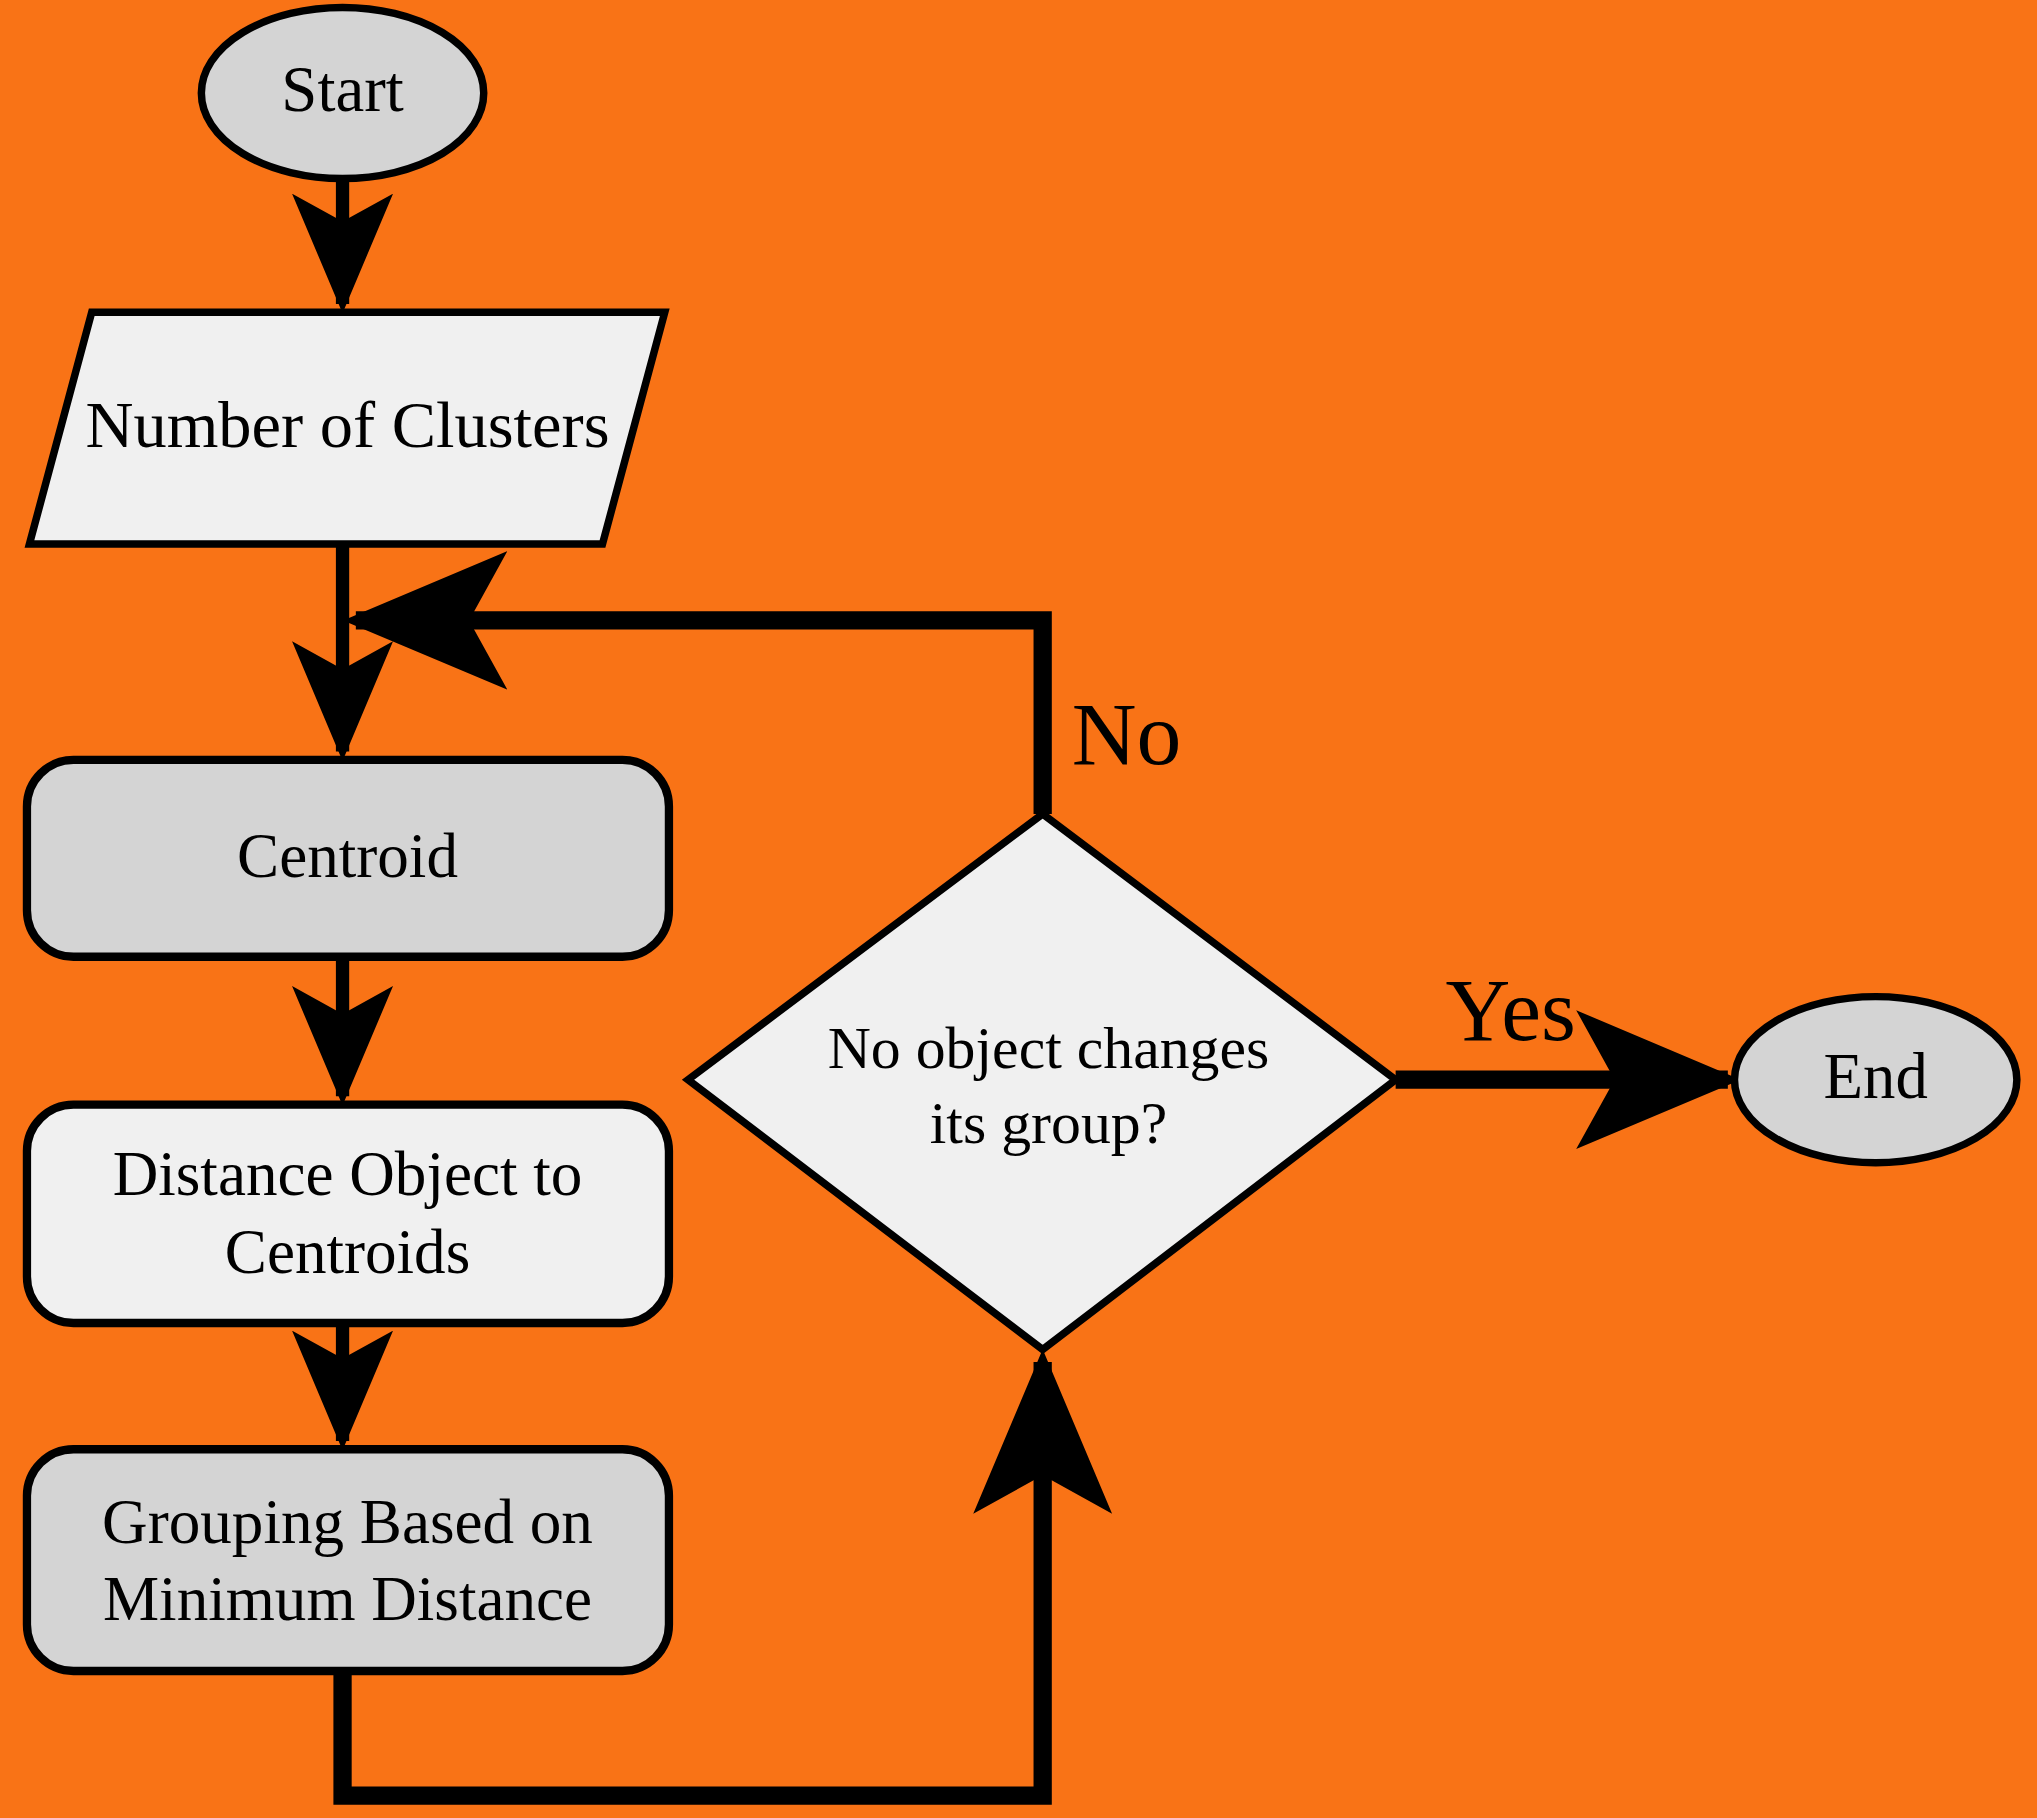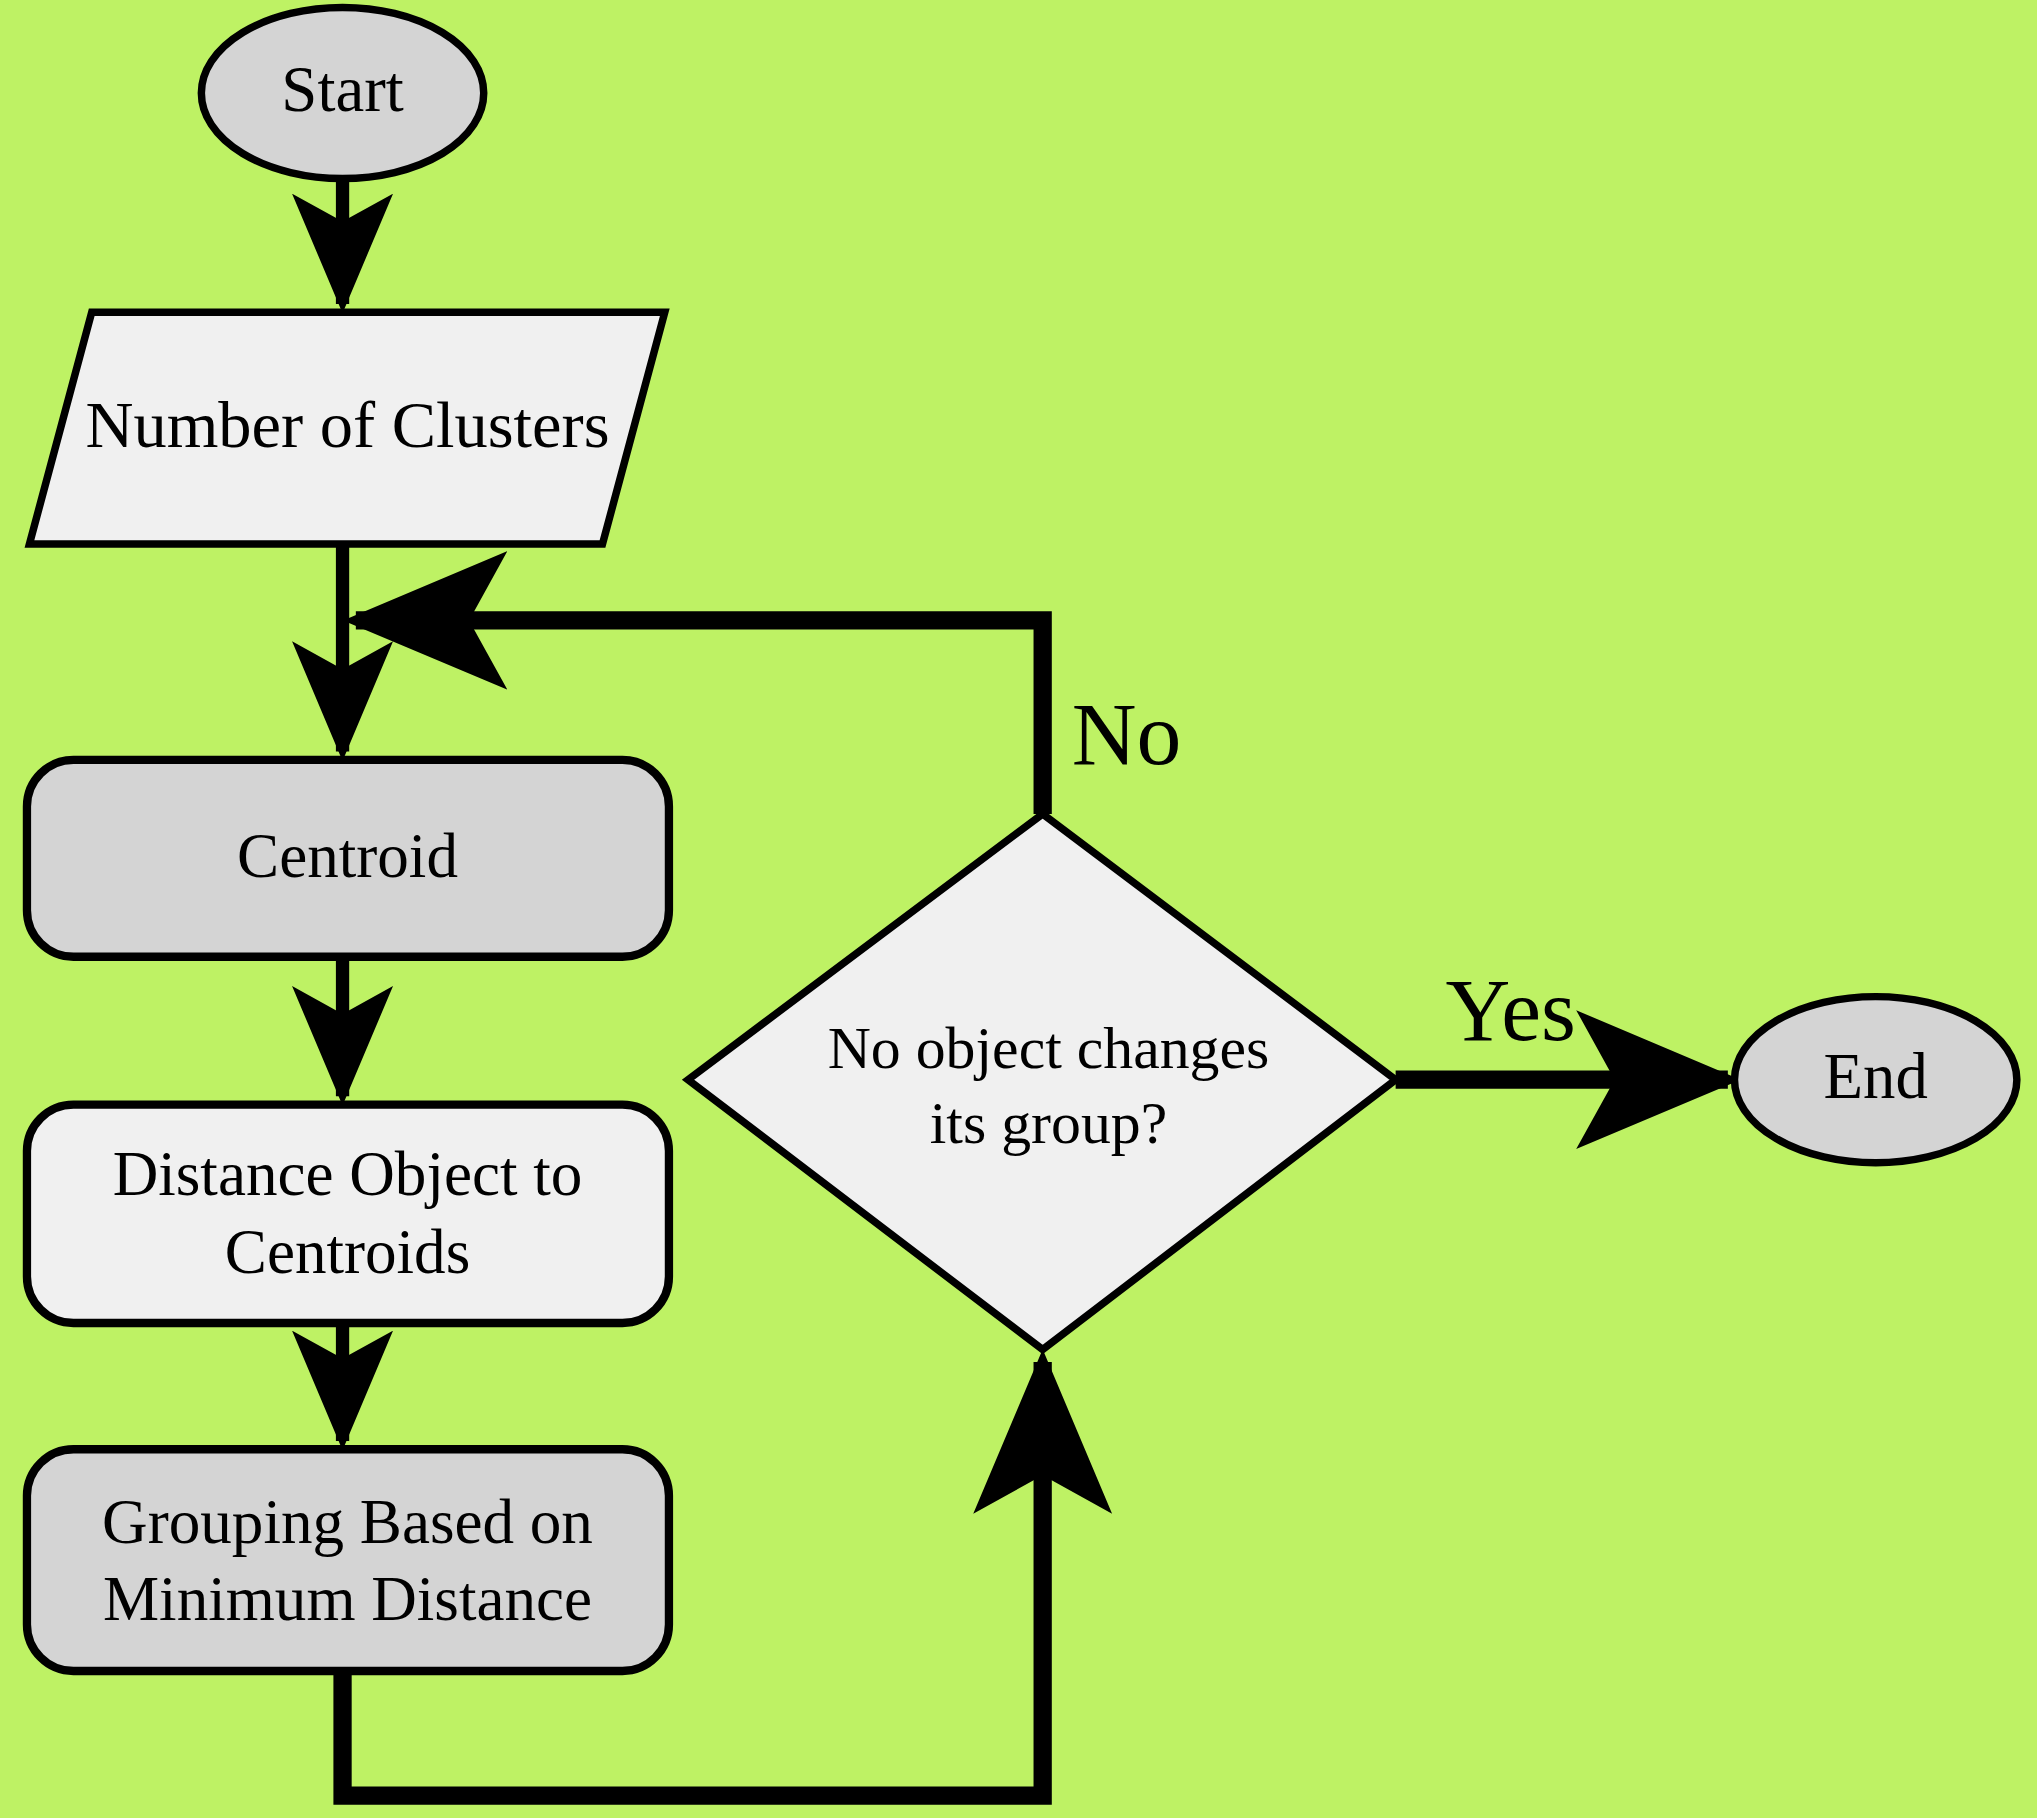--- a/index.html
+++ b/index.html
@@ -4,21 +4,21 @@
 <style>
   html, body {
     margin: 0;
     padding: 0;
     background: #ffffff;
   }
   #canvas {
     position: relative;
     width: 2038px;
     height: 1818px;
-    background: #bef264;
+    background: #f97316;
     overflow: hidden;
   }
   svg#flow {
     position: absolute;
     left: 0;
     top: 0;
     width: 2038px;
     height: 1818px;
     display: block;
   }

